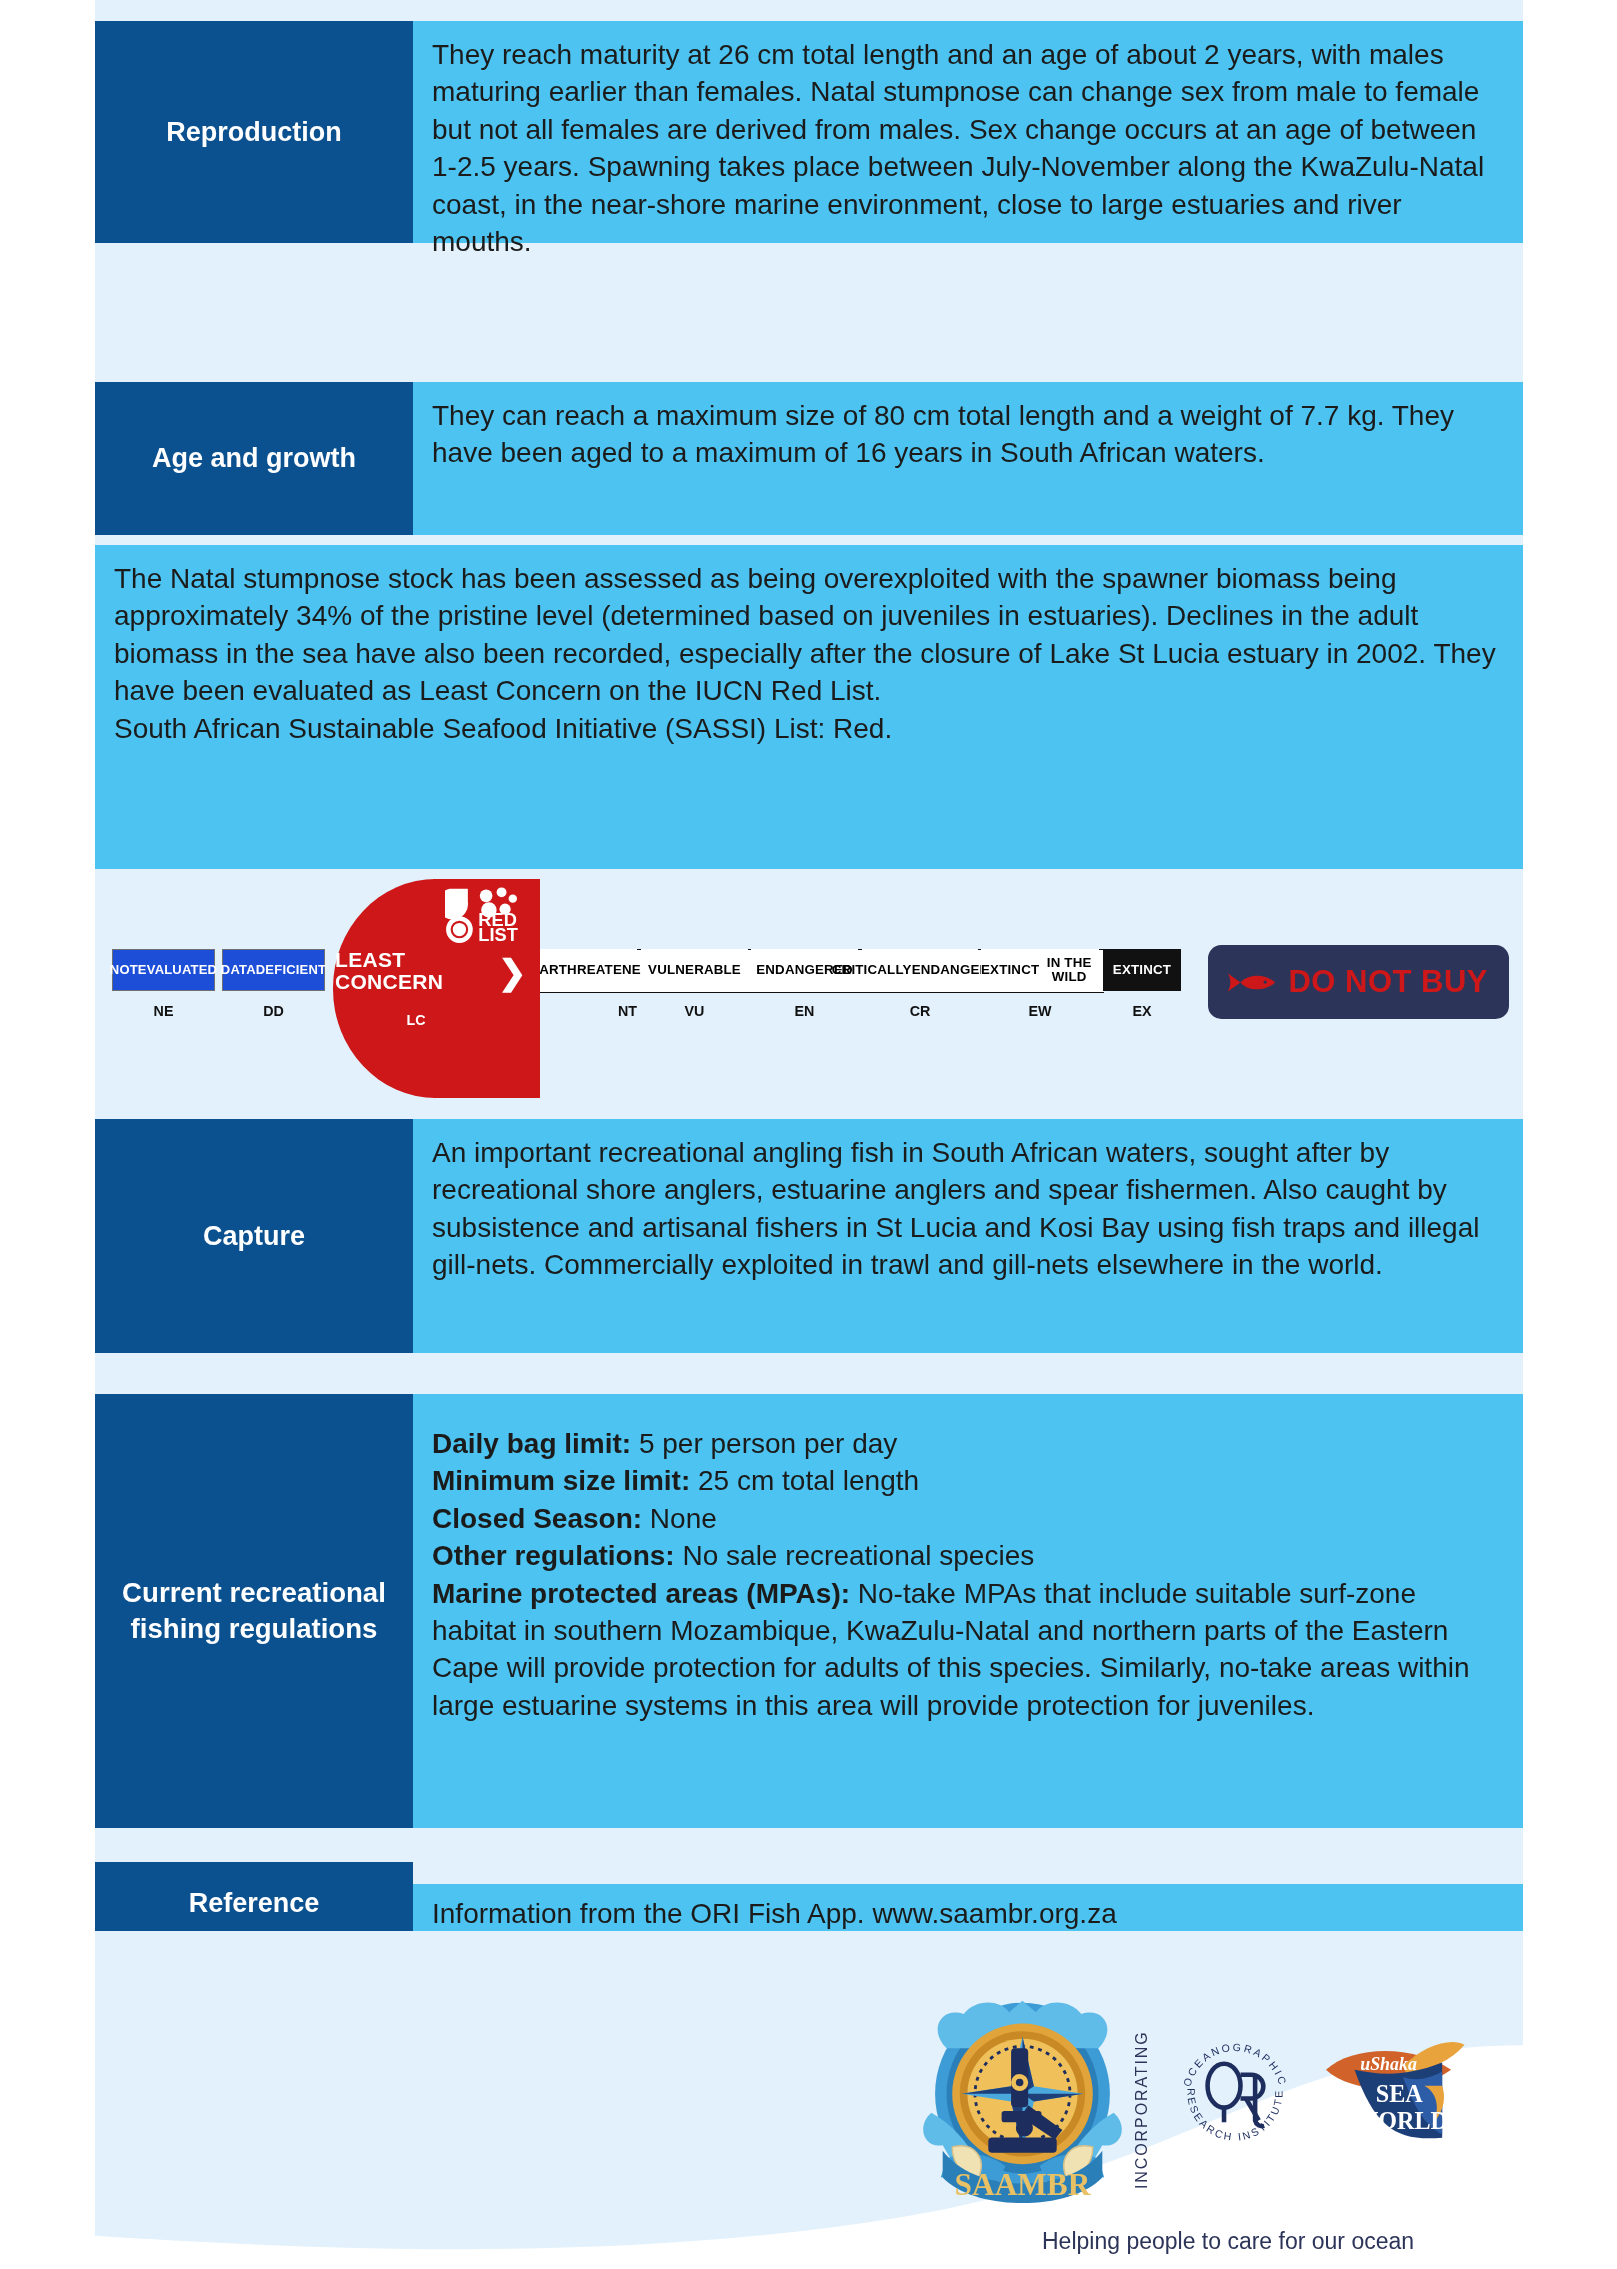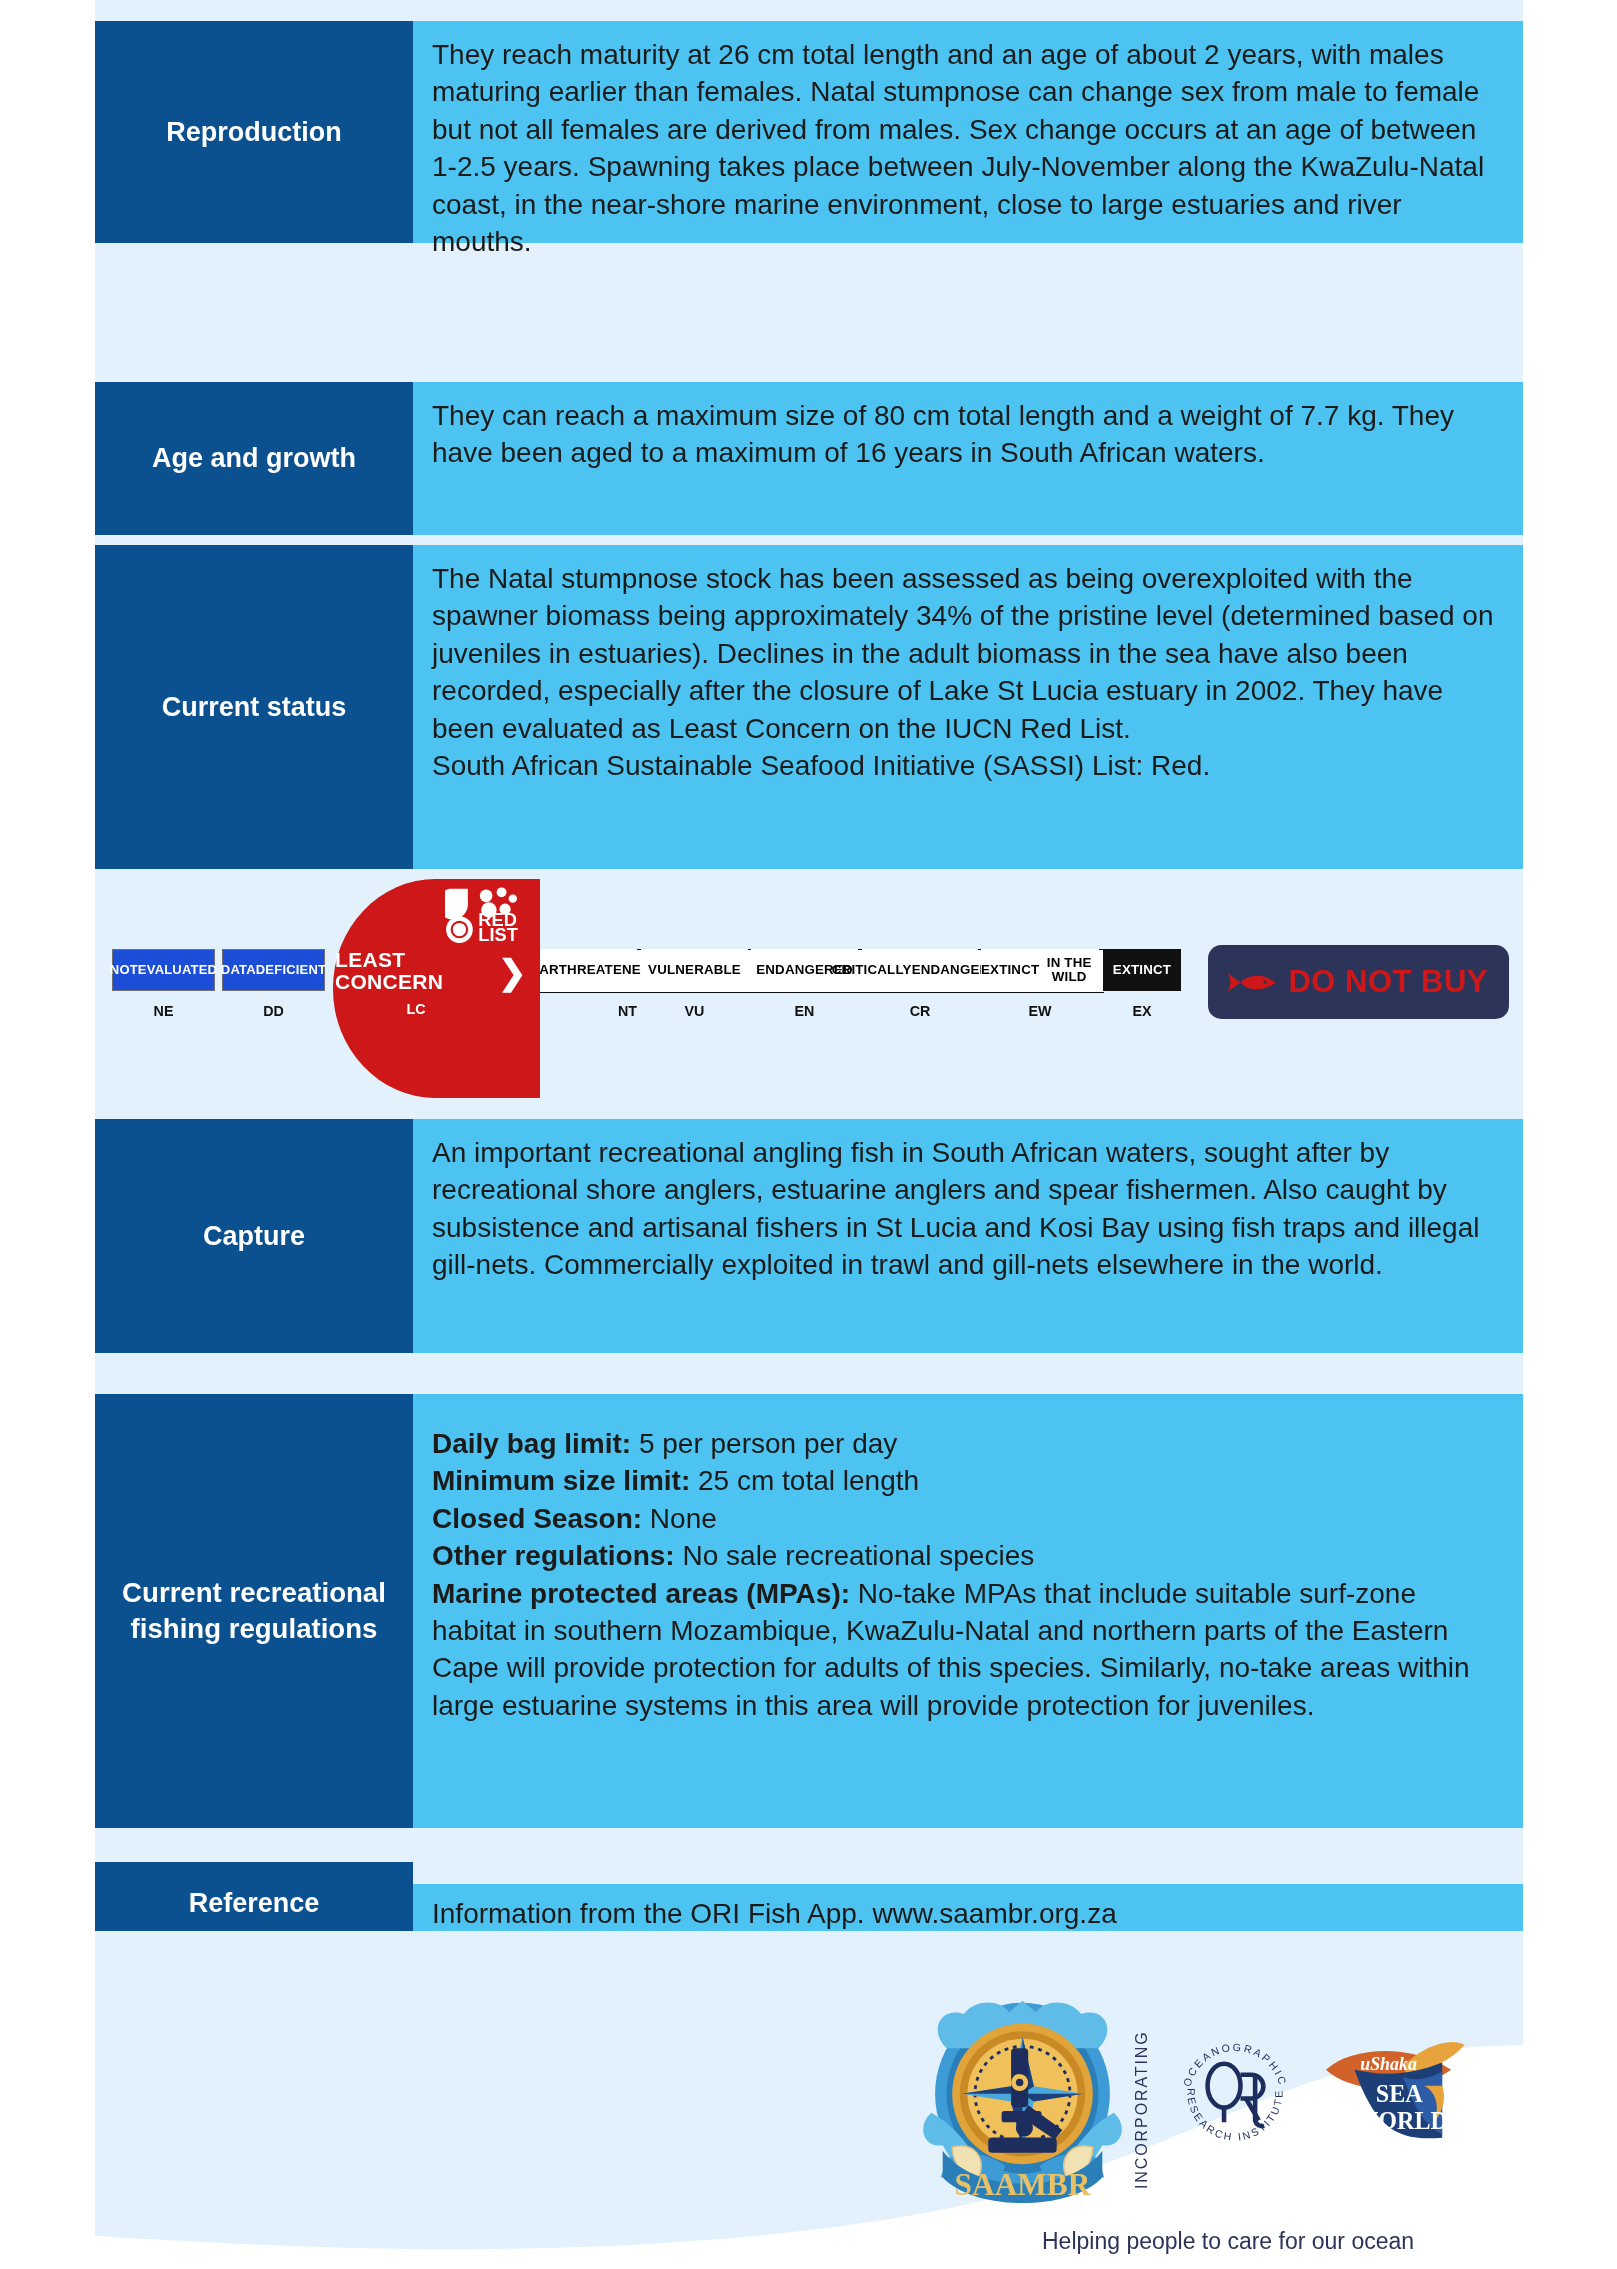--- a/index.html
+++ b/index.html
@@ -254,21 +254,20 @@
   </div>
 
   <div class="row" style="top:382px; height:153px;">
     <div class="row-label">Age and growth</div>
     <div class="row-body">
       <p>They can reach a maximum size of 80 cm total length and a weight of 7.7 kg. They have been aged to a maximum of 16 years in South African waters.</p>
     </div>
   </div>
 
   <div class="row" style="top:545px; height:324px;">
-    <div class="row-label">Current status</div>
     <div class="row-body">
       <p>The Natal stumpnose stock has been assessed as being overexploited with the spawner biomass being approximately 34% of the pristine level (determined based on juveniles in estuaries). Declines in the adult biomass in the sea have also been recorded, especially after the closure of Lake St Lucia estuary in 2002. They have been evaluated as Least Concern on the IUCN Red List.</p>
       <p>South African Sustainable Seafood Initiative (SASSI) List: Red.</p>
     </div>
   </div>
 
   <div class="iucn-band" style="top:869px; height:242px;">
     <div class="iucn-inner">
 
       <div class="cat-box cat-grey" style="left:17px; top:80px; width:103px;">
@@ -339,21 +338,21 @@
         <circle cx="20" cy="62" r="19" fill="#ffffff"></circle>
         <circle cx="20" cy="62" r="11" fill="none" stroke="#cd1719" stroke-width="3"></circle>
         <text x="47" y="57" font-family="Liberation Sans, sans-serif" font-size="26" font-weight="bold" fill="#ffffff">RED</text>
         <text x="47" y="79" font-family="Liberation Sans, sans-serif" font-size="26" font-weight="bold" fill="#ffffff">LIST</text>
       </svg>
 
       <div class="lc-title" style="left:240px; top:80px; width:162px;">
         <span>LEAST</span><br>
         <span>CONCERN</span>
       </div>
-      <div class="lc-abbr" style="left:240px; top:132px; width:162px;">LC</div>
+      <div class="lc-abbr" style="left:240px; top:143px; width:162px;">LC</div>
       <div class="lc-chevron" style="left:403px; top:86px;">❯</div>
 
       <div class="dnb" style="left:1113px; top:76px; width:301px; height:74px;padding-left:16px;">
         <svg width="114" height="49" viewBox="0 0 120 52">
           <path d="M36 26 C52 6, 92 6, 112 26 C92 46, 52 46, 36 26 Z" fill="#cd1719"></path>
           <path d="M36 26 L8 6 C16 18, 16 34, 8 46 Z" fill="#cd1719"></path>
           <circle cx="90" cy="25" r="3.6" fill="#2c3459"></circle>
         </svg>
         <span class="dnb-text">DO NOT BUY</span>
       </div>

